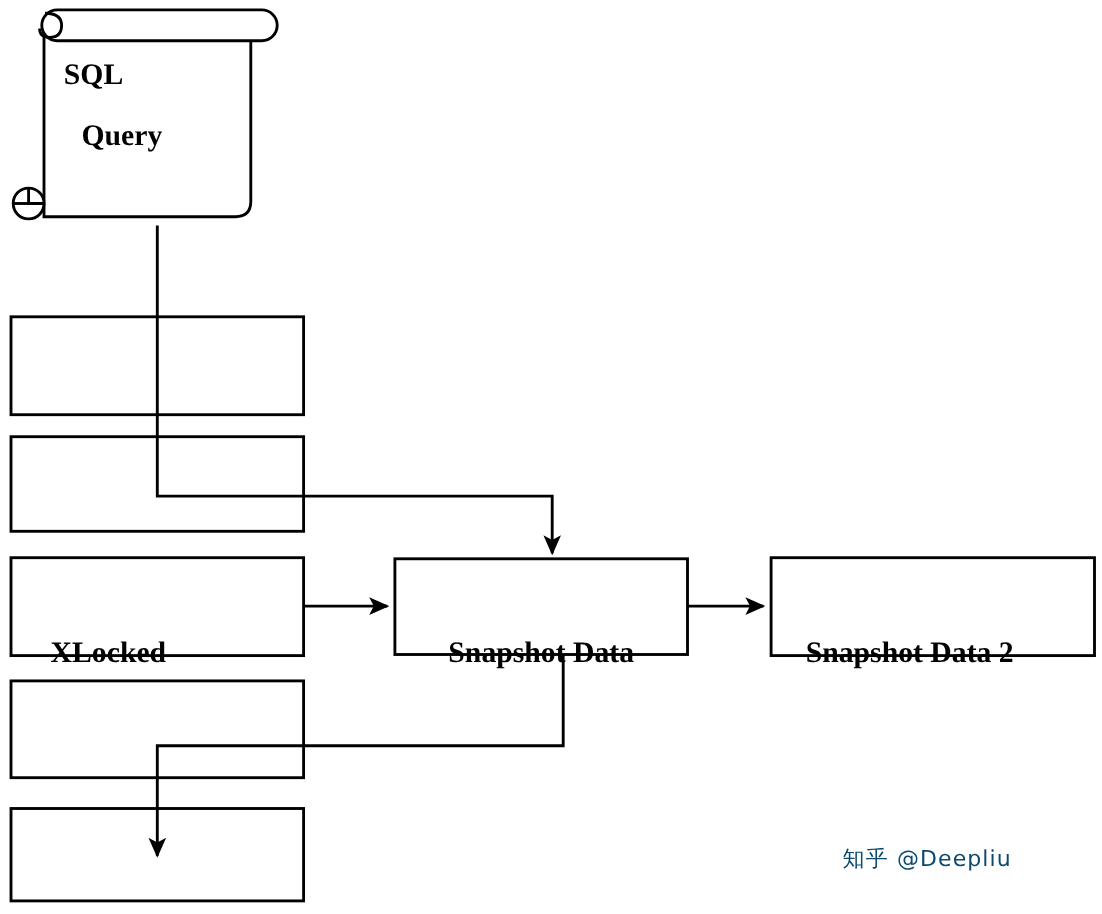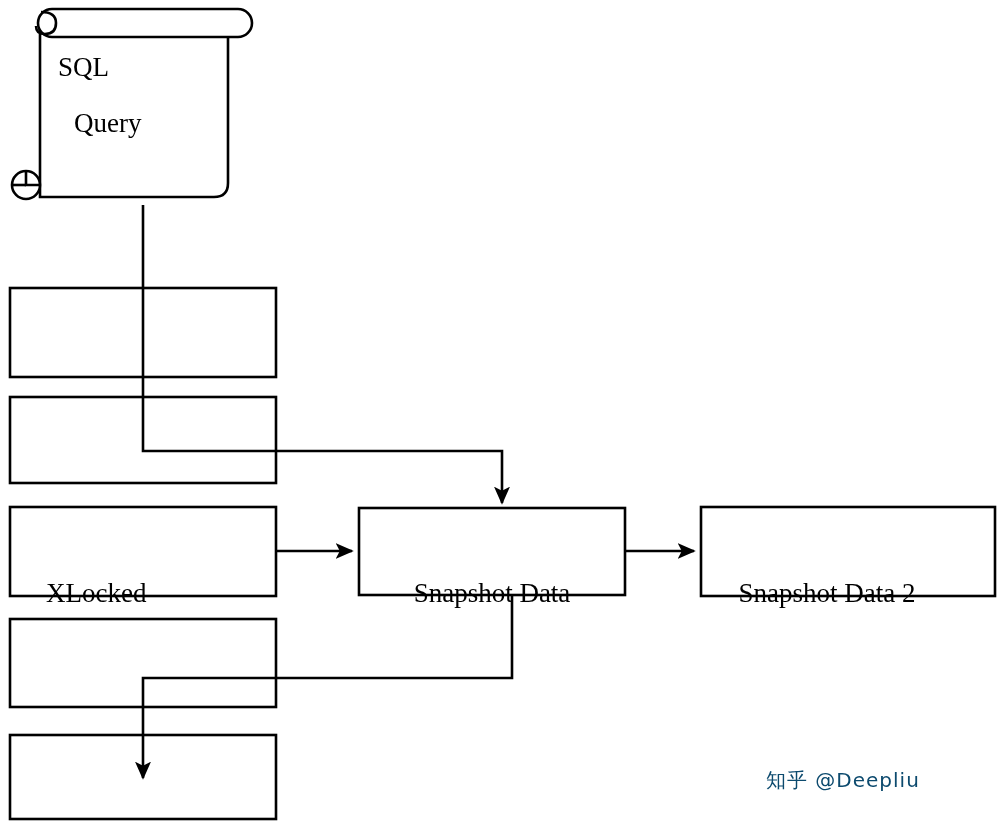--- a/index.html
+++ b/index.html
@@ -24,20 +24,21 @@
     height: 831px;
   }
   .node-label {
     position: absolute;
     color: #000000;
     font-family: "Liberation Serif", "DejaVu Serif", serif;
     font-size: 27px;
     line-height: 1.0;
     white-space: nowrap;
     pointer-events: none;
+    font-weight: bold;
   }
   .centered-label {
     text-align: center;
     margin-top: 43px;
   }
   #watermark {
     position: absolute;
     left: 766px;
     top: 767px;
     color: #0c4a6e;

